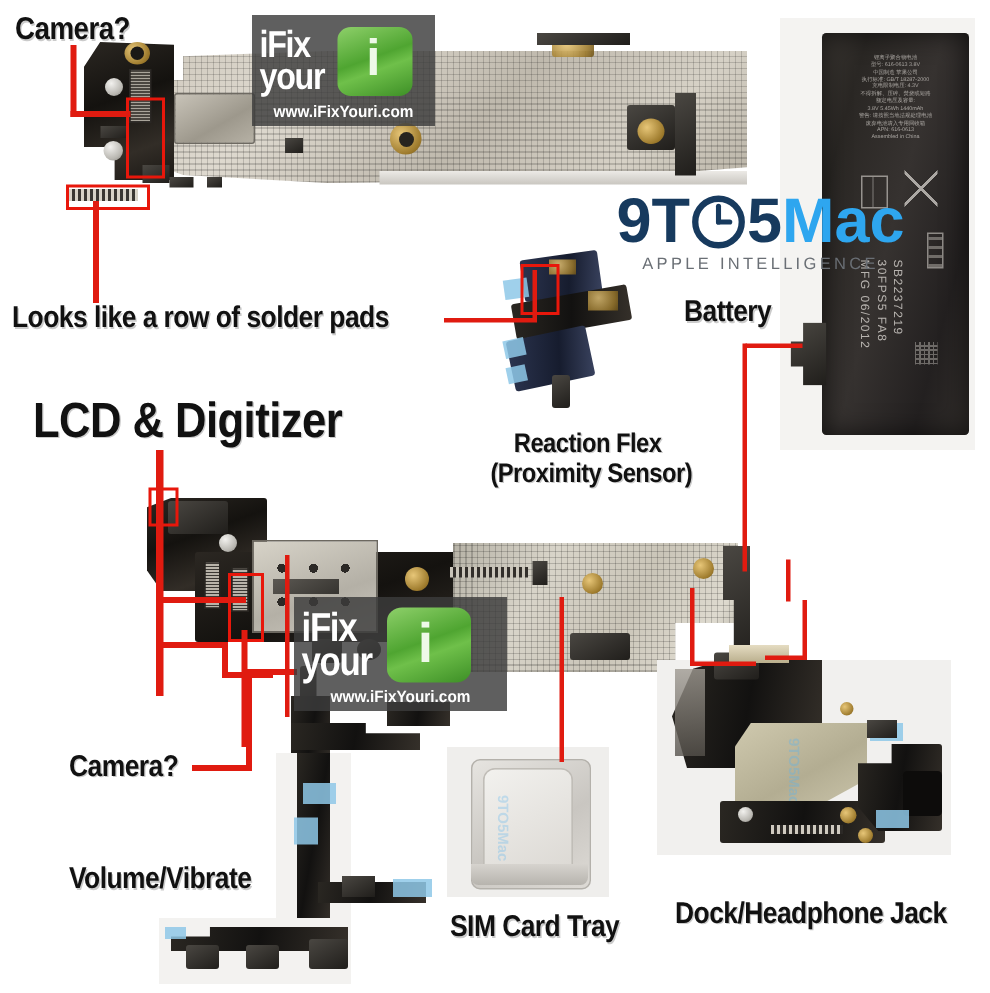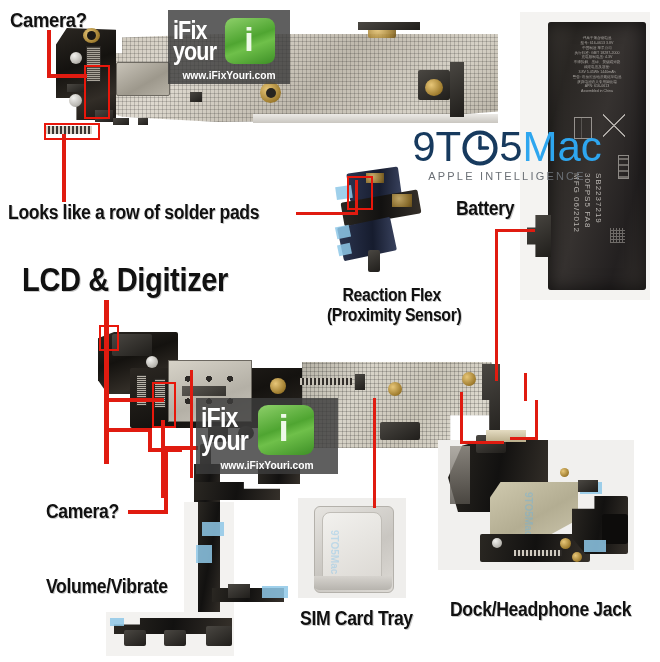--- a/index.html
+++ b/index.html
@@ -57,21 +57,21 @@
         letter-spacing:-1px;transform:scaleX(.86);transform-origin:left center;}
   .ifix-green{border-radius:18%;
         background:linear-gradient(160deg,#8ed06a 0%,#4fa531 45%,#6fc04a 60%,#3d8f26 100%);
         position:relative;}
   .ifix-green:after{content:"";position:absolute;background:#eaf7e2;border-radius:1px;}
   .ifix-url{color:#fff;font-weight:bold;text-align:center;font-family:"Liberation Sans",sans-serif;
         transform:scaleX(.93);}
 
   
   .ninet{position:absolute;display:flex;flex-direction:column;align-items:center;}
-  .ninet-main{display:flex;align-items:center;line-height:1;font-weight:normal;
+  .ninet-main{display:flex;align-items:center;line-height:1;font-weight:bold;
         font-family:"Liberation Sans",sans-serif;}
   .n-dark{color:#173a5e;}
   .n-light{color:#2ea6ef;}
   .clockwrap{position:relative;display:inline-block;}
   .ninet-sub{color:#6a6f75;font-family:"Liberation Sans",sans-serif;letter-spacing:2.2px;text-align:center;}
 
   .tinytxt{position:absolute;color:#cfcbc6;font-family:"Liberation Sans",sans-serif;
            text-align:center;line-height:1.35;opacity:.75;}
   .vtxt{position:absolute;color:#d9d5d0;font-family:"Liberation Sans",sans-serif;
         transform:rotate(90deg);transform-origin:left top;opacity:.8;letter-spacing:1px;}

